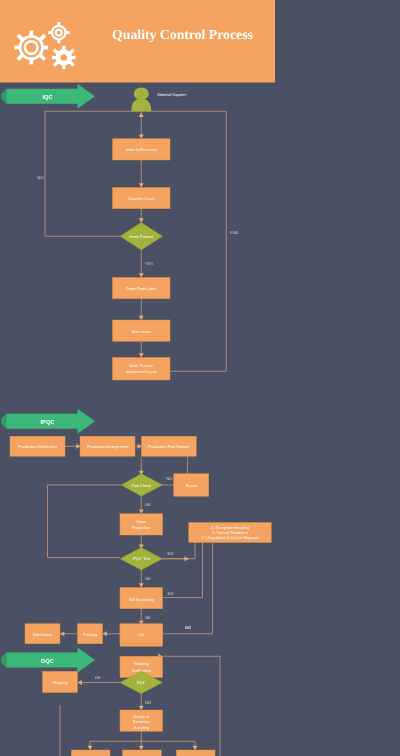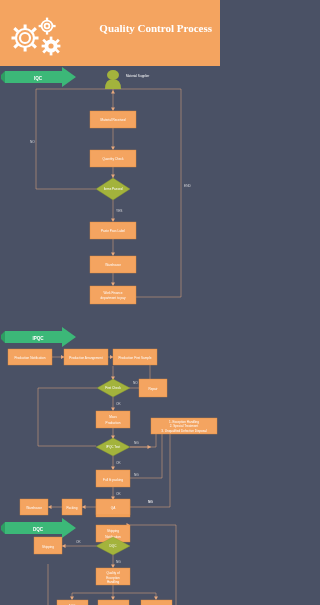--- a/index.html
+++ b/index.html
@@ -1,20 +1,20 @@
 <!DOCTYPE html>
 <html style="background: rgb(74, 81, 101);"><head>
 <meta charset="utf-8">
 <style>
   html,body{margin:0;padding:0;background:#4a5165;}
   body{width:220px;height:605px;overflow:hidden;font-family:"Liberation Sans",sans-serif;}
   #root{position:relative;width:220px;height:605px;background:#4a5165;}
   .header{position:absolute;left:0;top:0;width:220px;height:66px;background:#f2a košice;}
   .header{background:#f4a460;}
-  .header-title{position:absolute;left:80px;top:22px;width:132px;text-align:right;
+  .header-title{position:absolute;left:80px;top:22px;width:132px;text-align:center;
     font-family:"Liberation Serif",serif;font-weight:bold;font-size:11px;color:#ffffff;line-height:12px;}
   .gears{position:absolute;left:4px;top:12px;width:62px;height:46px;}
   svg.flow{position:absolute;left:0;top:66px;width:220px;height:539px;display:block;}
   .nlabel{font-size:3.1px;fill:#ffffff;font-family:"Liberation Sans",sans-serif;}
   .elabel{font-size:3.2px;fill:#d8d8dc;font-family:"Liberation Sans",sans-serif;}
   .banner-label{font-size:4.6px;fill:#ffffff;font-weight:bold;font-family:"Liberation Sans",sans-serif;}
 </style>
 </head>
 <body>
 

